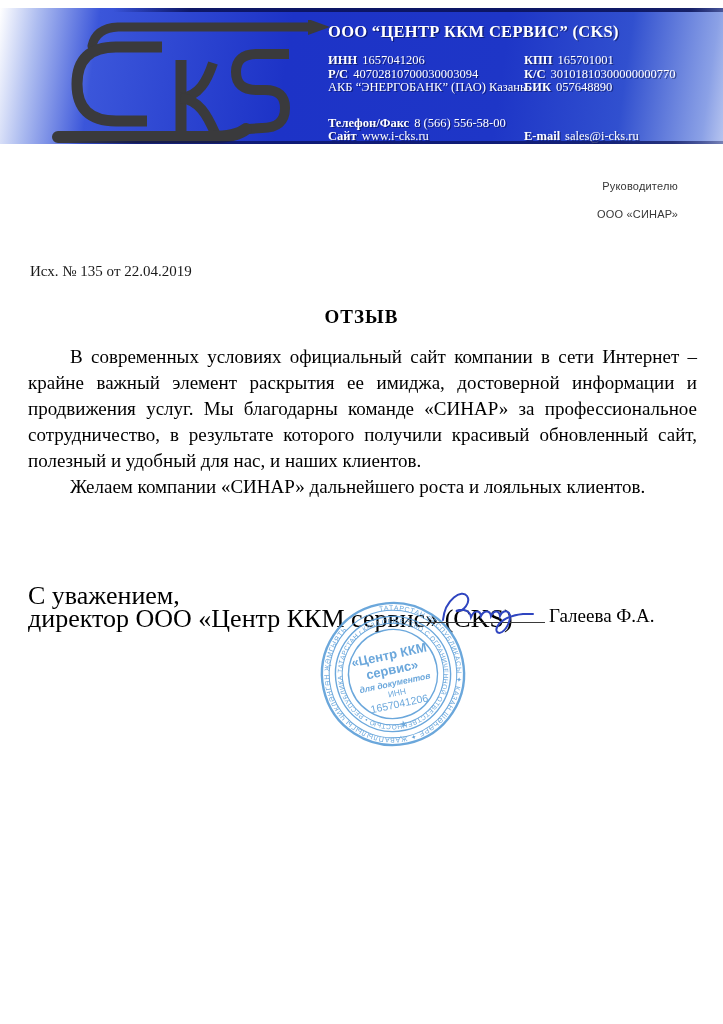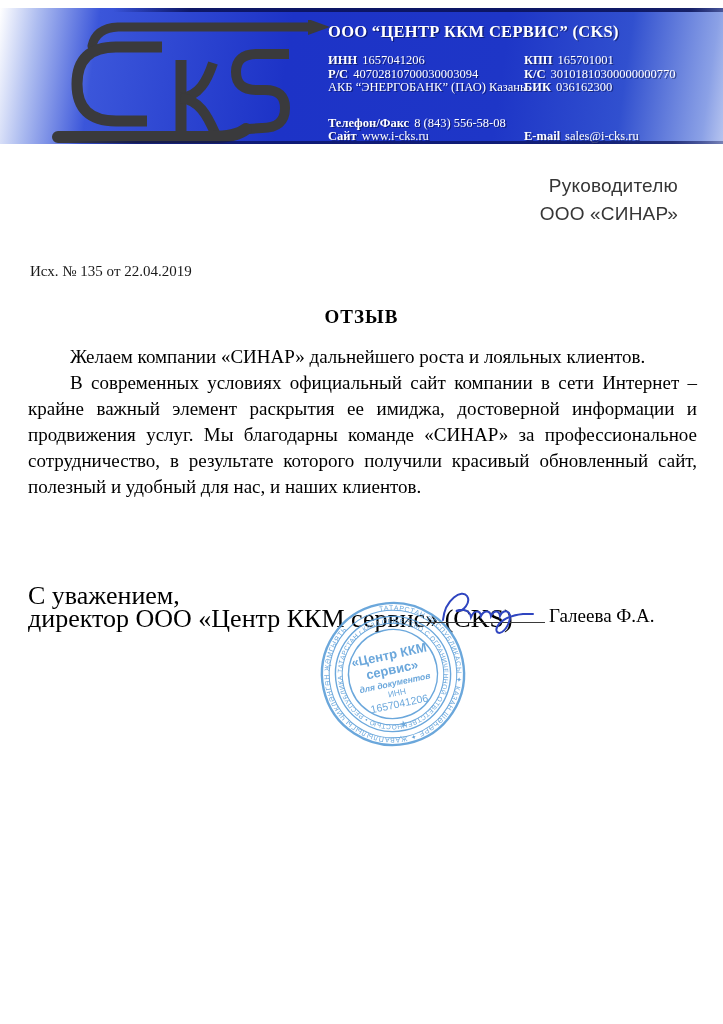--- a/index.html
+++ b/index.html
@@ -33,21 +33,21 @@
   .company-name { font-size:16.5px; font-weight:bold; letter-spacing:.3px; white-space:nowrap; }
   .company-address { font-size:11.5px; margin-top:4px; white-space:nowrap; }
   .info-grid { margin-top:12px; display:grid; grid-template-columns:196px auto; font-size:12.5px; line-height:13.5px; }
   .info-grid.phones { margin-top:22px; }
   .cell { display:flex; gap:5px; white-space:nowrap; }
   .lbl { font-weight:bold; }
 
   
   .recipient {
     position:absolute; right:45px; top:172px; text-align:right;
-    font-family:"Liberation Sans", sans-serif; font-size:19px; color:#363636;
+    font-family:"Liberation Sans", sans-serif; font-size:11px; color:#363636;
     line-height:28px; letter-spacing:.2px;
   }
 
   
   .reference { position:absolute; left:30px; top:263px; font-size:15px; color:#1a1a1a; }
 
   
   .letter-title { position:absolute; left:0; top:306px; width:723px; text-align:center; font-size:19px; font-weight:bold; letter-spacing:1px; }
 
   
@@ -107,28 +107,28 @@
         </div>
         <div class="cell">
           <span class="lbl">К/С</span>
           <span>30101810300000000770</span>
         </div>
         <div class="cell">
           <span>АКБ “ЭНЕРГОБАНК” (ПАО) Казань</span>
         </div>
         <div class="cell">
           <span class="lbl">БИК</span>
-          <span>036162300</span>
+          <span>057648890</span>
         </div>
       </div>
 
       <div class="info-grid phones">
         <div class="cell">
           <span class="lbl">Телефон/Факс</span>
-          <span>8 (843) 556-58-08</span>
+          <span>8 (566) 556-58-00</span>
         </div>
         <div class="cell"></div>
         <div class="cell">
           <span class="lbl">Сайт</span>
           <span>www.i-cks.ru</span>
         </div>
         <div class="cell">
           <span class="lbl">E-mail</span>
           <span>sales@i-cks.ru</span>
         </div>
@@ -139,22 +139,22 @@
   <div class="recipient">
     <div>Руководителю</div>
     <div>ООО «СИНАР»</div>
   </div>
 
   <div class="reference">Исх. № 135 от 22.04.2019</div>
 
   <div class="letter-title">ОТЗЫВ</div>
 
   <div class="letter-body">
+    <p>В современных условиях официальный сайт компании в сети Интернет – крайне важный элемент раскрытия ее имиджа, достоверной информации и продвижения услуг. Мы благодарны команде «СИНАР» за профессиональное сотрудничество, в результате которого получили красивый обновленный сайт, полезный и удобный для нас, и наших клиентов.</p>
     <p>Желаем компании «СИНАР» дальнейшего роста и лояльных клиентов.</p>
-    <p>В современных условиях официальный сайт компании в сети Интернет – крайне важный элемент раскрытия ее имиджа, достоверной информации и продвижения услуг. Мы благодарны команде «СИНАР» за профессиональное сотрудничество, в результате которого получили красивый обновленный сайт, полезный и удобный для нас, и наших клиентов.</p>
   </div>
 
   <div class="closing-block">
     <div>С уважением,</div>
     <div>директор ООО «Центр ККМ сервис» (CKS)</div>
   </div>
 
   <svg class="stamp" viewBox="-77 -77 154 154">
     <g transform="rotate(-12)" stroke="#5b9ed8" fill="none">
       <circle r="71" stroke-width="2.4"></circle>

